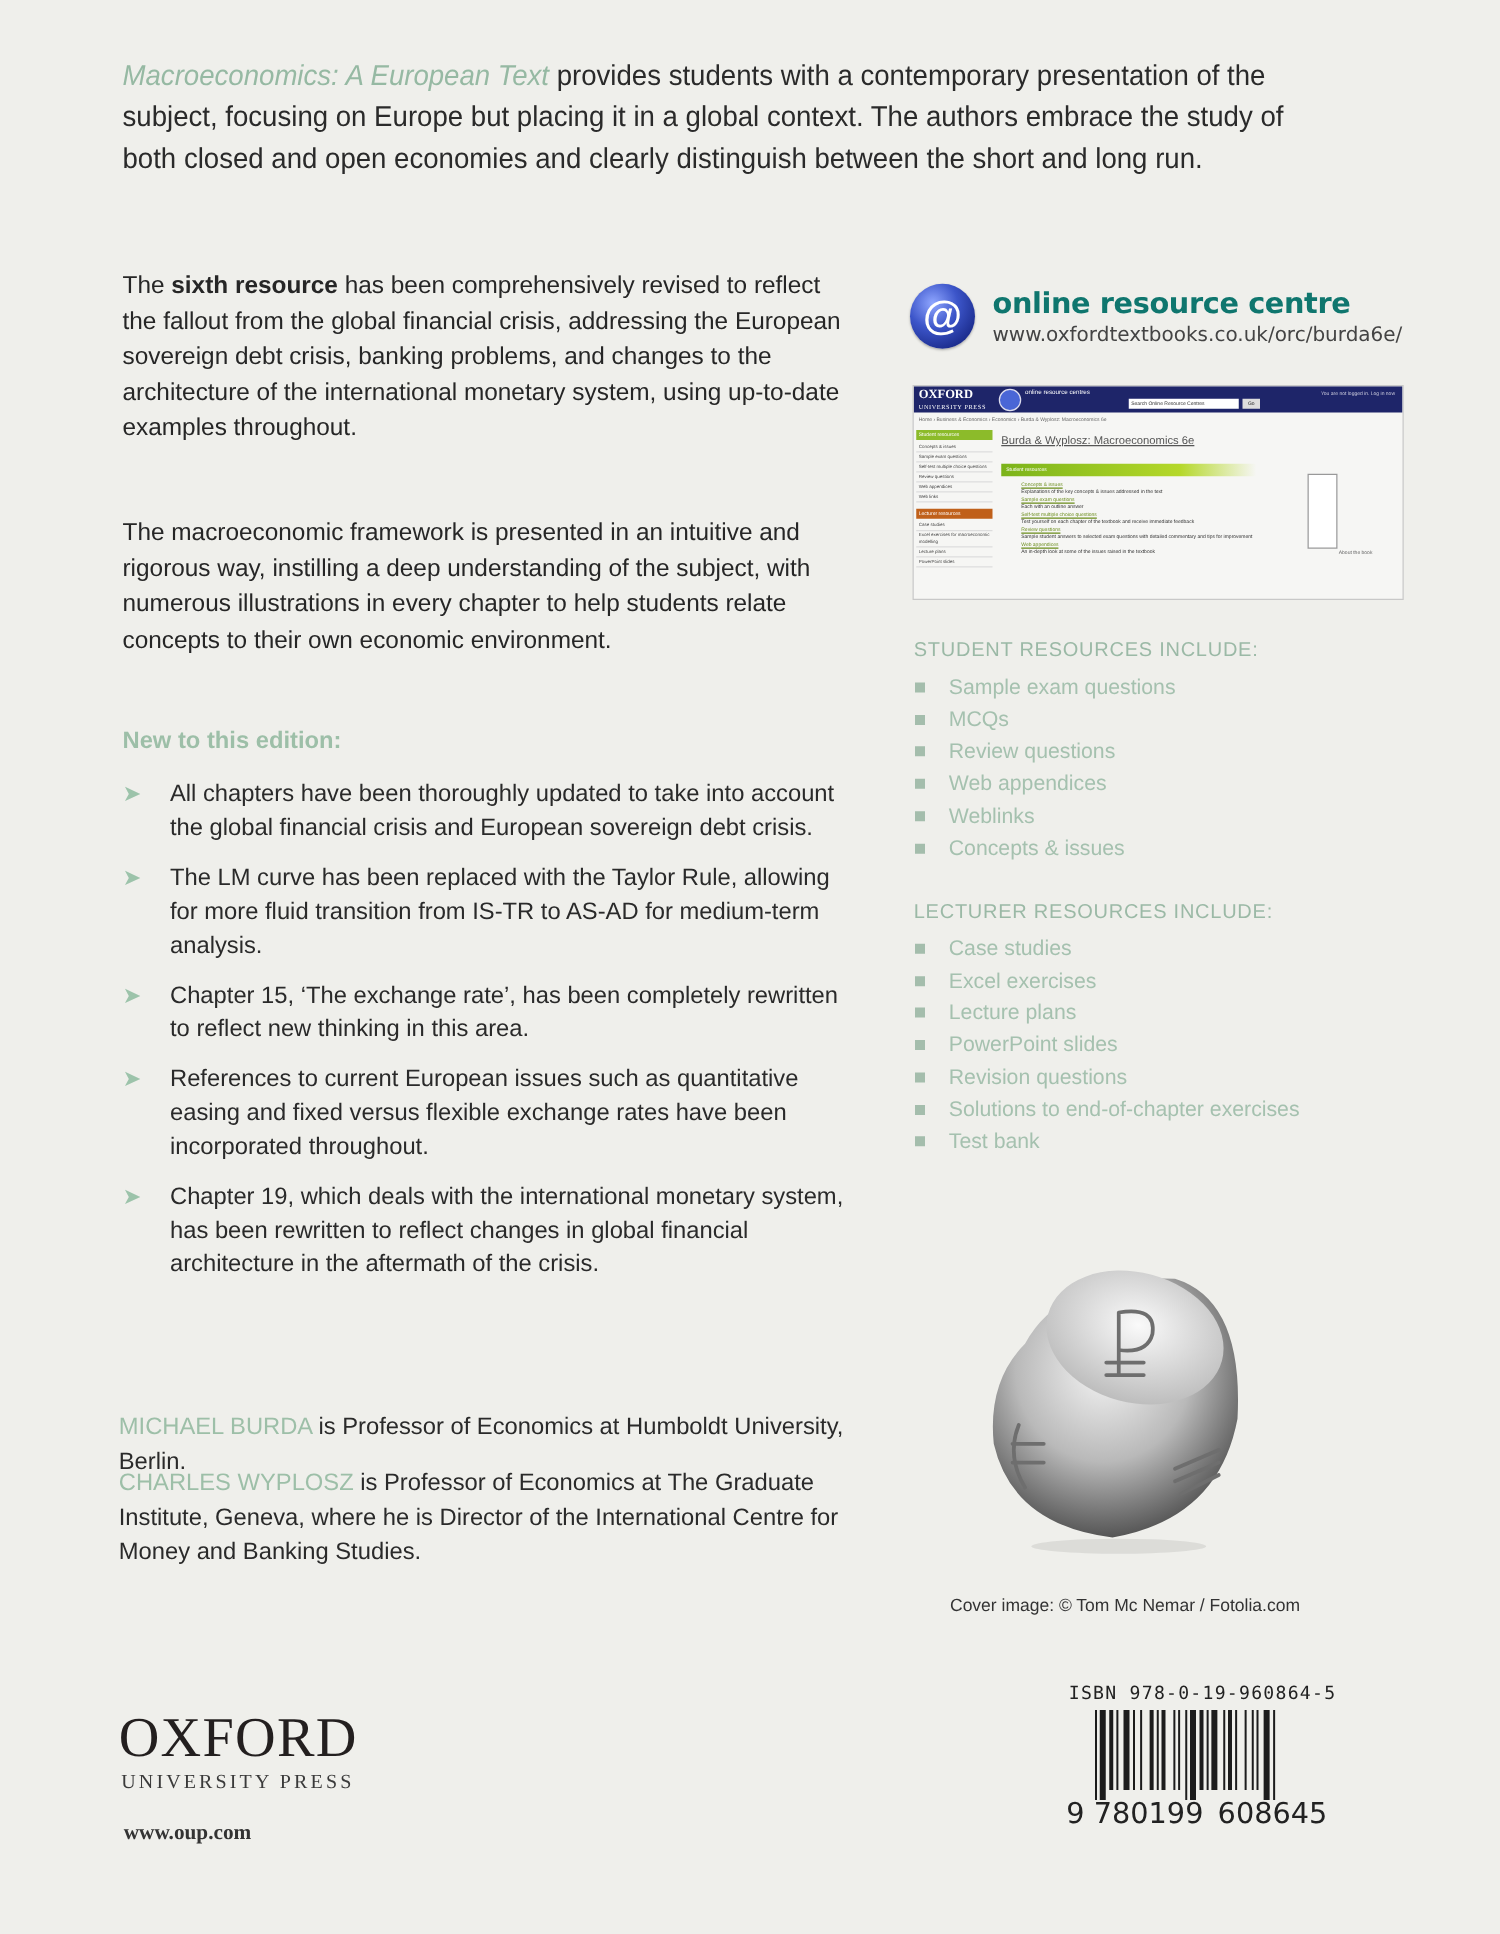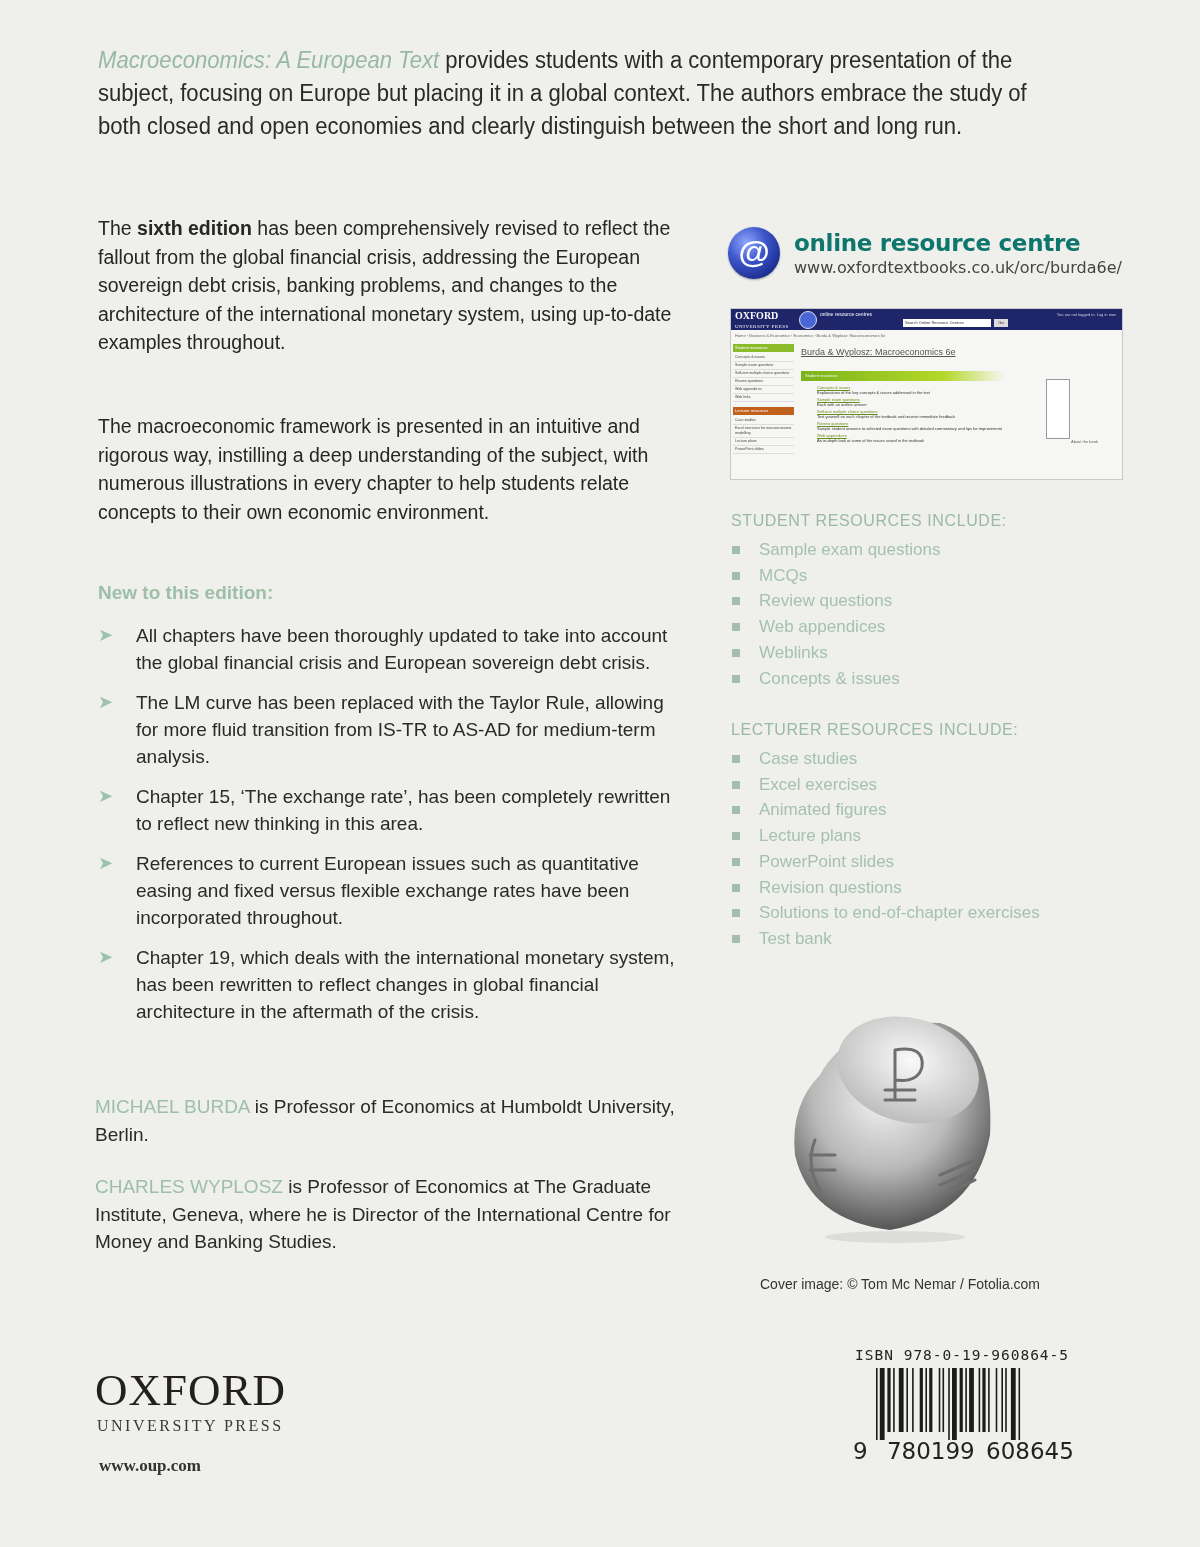--- a/index.html
+++ b/index.html
@@ -63,34 +63,34 @@
   .bc-digits { left:853px; top:1438px; font-family:"DejaVu Sans", sans-serif; font-size:23px; color:#222; }
   .oxford { left:95px; top:1364px; font-family:"Liberation Serif", serif; font-size:45px; color:#231f1f; letter-spacing:1px; }
   .oup { left:97px; top:1417px; font-family:"Liberation Serif", serif; font-size:16px; color:#3a3a3a; letter-spacing:2.5px; }
   .oup-url { left:99px; top:1456px; font-family:"Liberation Serif", serif; font-size:17px; font-weight:bold; color:#333; }
 </style>
 </head>
 <body>
 
 <div class="abs intro"><span class="title-it">Macroeconomics: A European Text</span><span> provides students with a contemporary presentation of the subject, focusing on Europe but placing it in a global context. The authors embrace the study of both closed and open economies and clearly distinguish between the short and long run.</span></div>
 
-<div class="abs para" style="top:214px;"><span>The </span><b>sixth edition</b><span> has been comprehensively revised to reflect the fallout from the global financial crisis, addressing the European sovereign debt crisis, banking problems, and changes to the architecture of the international monetary system, using up-to-date examples throughout.</span></div>
+<div class="abs para" style="top:214px;"><span>The </span><b>sixth resource</b><span> has been comprehensively revised to reflect the fallout from the global financial crisis, addressing the European sovereign debt crisis, banking problems, and changes to the architecture of the international monetary system, using up-to-date examples throughout.</span></div>
 
 <div class="abs para" style="top:412px;">The macroeconomic framework is presented in an intuitive and rigorous way, instilling a deep understanding of the subject, with numerous illustrations in every chapter to help students relate concepts to their own economic environment.</div>
 
 <div class="abs new-head">New to this edition:</div>
 <ul class="abs bullets">
   <li><span class="arrow">➤</span><span>All chapters have been thoroughly updated to take into account the global financial crisis and European sovereign debt crisis.</span></li>
   <li><span class="arrow">➤</span><span>The LM curve has been replaced with the Taylor Rule, allowing for more fluid transition from IS-TR to AS-AD for medium-term analysis.</span></li>
   <li><span class="arrow">➤</span><span>Chapter 15, ‘The exchange rate’, has been completely rewritten to reflect new thinking in this area.</span></li>
   <li><span class="arrow">➤</span><span>References to current European issues such as quantitative easing and fixed versus flexible exchange rates have been incorporated throughout.</span></li>
   <li><span class="arrow">➤</span><span>Chapter 19, which deals with the international monetary system, has been rewritten to reflect changes in global financial architecture in the aftermath of the crisis.</span></li>
 </ul>
 
-<div class="abs bio" style="top:1093px;"><span class="name">MICHAEL BURDA</span><span> is Professor of Economics at Humboldt University, Berlin.</span></div>
+<div class="abs bio" style="top:1128px;"><span class="name">MICHAEL BURDA</span><span> is Professor of Economics at Humboldt University, Berlin.</span></div>
 <div class="abs bio" style="top:1173px;"><span class="name">CHARLES WYPLOSZ</span><span> is Professor of Economics at The Graduate Institute, Geneva, where he is Director of the International Centre for Money and Banking Studies.</span></div>
 
 <div class="abs orc-logo">@</div>
 <div class="abs orc-title">online resource centre</div>
 <div class="abs orc-url">www.oxfordtextbooks.co.uk/orc/burda6e/</div>
 
 <div class="abs shot">
   <div class="bar"></div>
   <div class="ox"><span>OXFORD</span><br><small>UNIVERSITY PRESS</small></div>
   <div class="ball"></div>
@@ -138,21 +138,20 @@
   <li><span class="sq"></span><span>Review questions</span></li>
   <li><span class="sq"></span><span>Web appendices</span></li>
   <li><span class="sq"></span><span>Weblinks</span></li>
   <li><span class="sq"></span><span>Concepts &amp; issues</span></li>
 </ul>
 
 <div class="abs res-head" style="top:721px;">LECTURER RESOURCES INCLUDE:</div>
 <ul class="abs res-list" style="top:746px;">
   <li><span class="sq"></span><span>Case studies</span></li>
   <li><span class="sq"></span><span>Excel exercises</span></li>
-  <li><span class="sq"></span><span>Animated figures</span></li>
   <li><span class="sq"></span><span>Lecture plans</span></li>
   <li><span class="sq"></span><span>PowerPoint slides</span></li>
   <li><span class="sq"></span><span>Revision questions</span></li>
   <li><span class="sq"></span><span>Solutions to end-of-chapter exercises</span></li>
   <li><span class="sq"></span><span>Test bank</span></li>
 </ul>
 
 <svg class="abs dice" viewBox="0 0 210 230">
   <defs>
     <radialGradient id="dg" cx="45%" cy="35%" r="65%">
@@ -198,17 +197,17 @@
     <rect x="95.10000000000002" y="0" width="4.800000000000001" height="64" fill="#1c1c1c"></rect>
     <rect x="104.60000000000002" y="0" width="1.6" height="64" fill="#1c1c1c"></rect>
     <rect x="108.40000000000003" y="0" width="3.2" height="64" fill="#1c1c1c"></rect>
     <rect x="114.10000000000004" y="0" width="1.6" height="64" fill="#1c1c1c"></rect>
     <rect x="121.70000000000005" y="0" width="1.6" height="64" fill="#1c1c1c"></rect>
     <rect x="127.40000000000005" y="0" width="1.6" height="64" fill="#1c1c1c"></rect>
     <rect x="131.20000000000005" y="0" width="1.6" height="64" fill="#1c1c1c"></rect>
     <rect x="136.90000000000006" y="0" width="4.800000000000001" height="72" fill="#1c1c1c"></rect>
     <rect x="144.50000000000006" y="0" width="1.6" height="72" fill="#1c1c1c"></rect>
   </svg>
-<div class="abs bc-digits"><span>9</span> <span style="margin-left:12px;text-align:center;">780199</span> <span style="margin-left:4px;">608645</span></div>
+<div class="abs bc-digits"><span>9</span> <span style="margin-left:0;text-align:center;">780199</span> <span style="margin-left:4px;">608645</span></div>
 
 <div class="abs oxford">OXFORD</div>
 <div class="abs oup">UNIVERSITY PRESS</div>
 <div class="abs oup-url">www.oup.com</div>
 
 </body></html>

